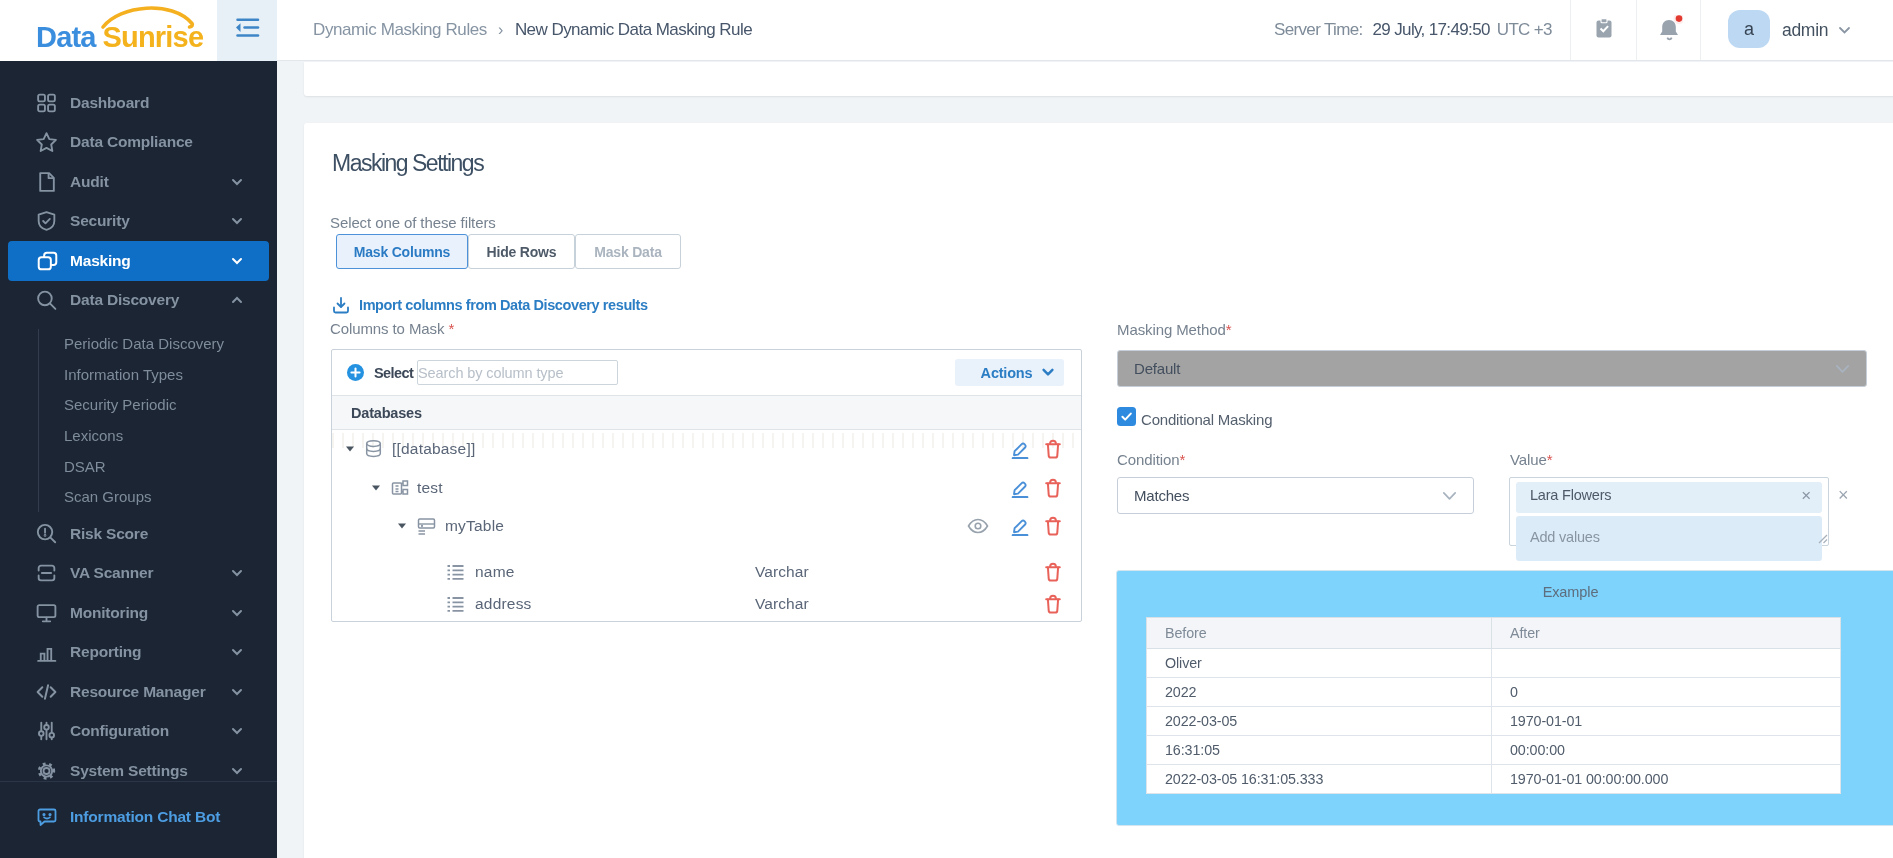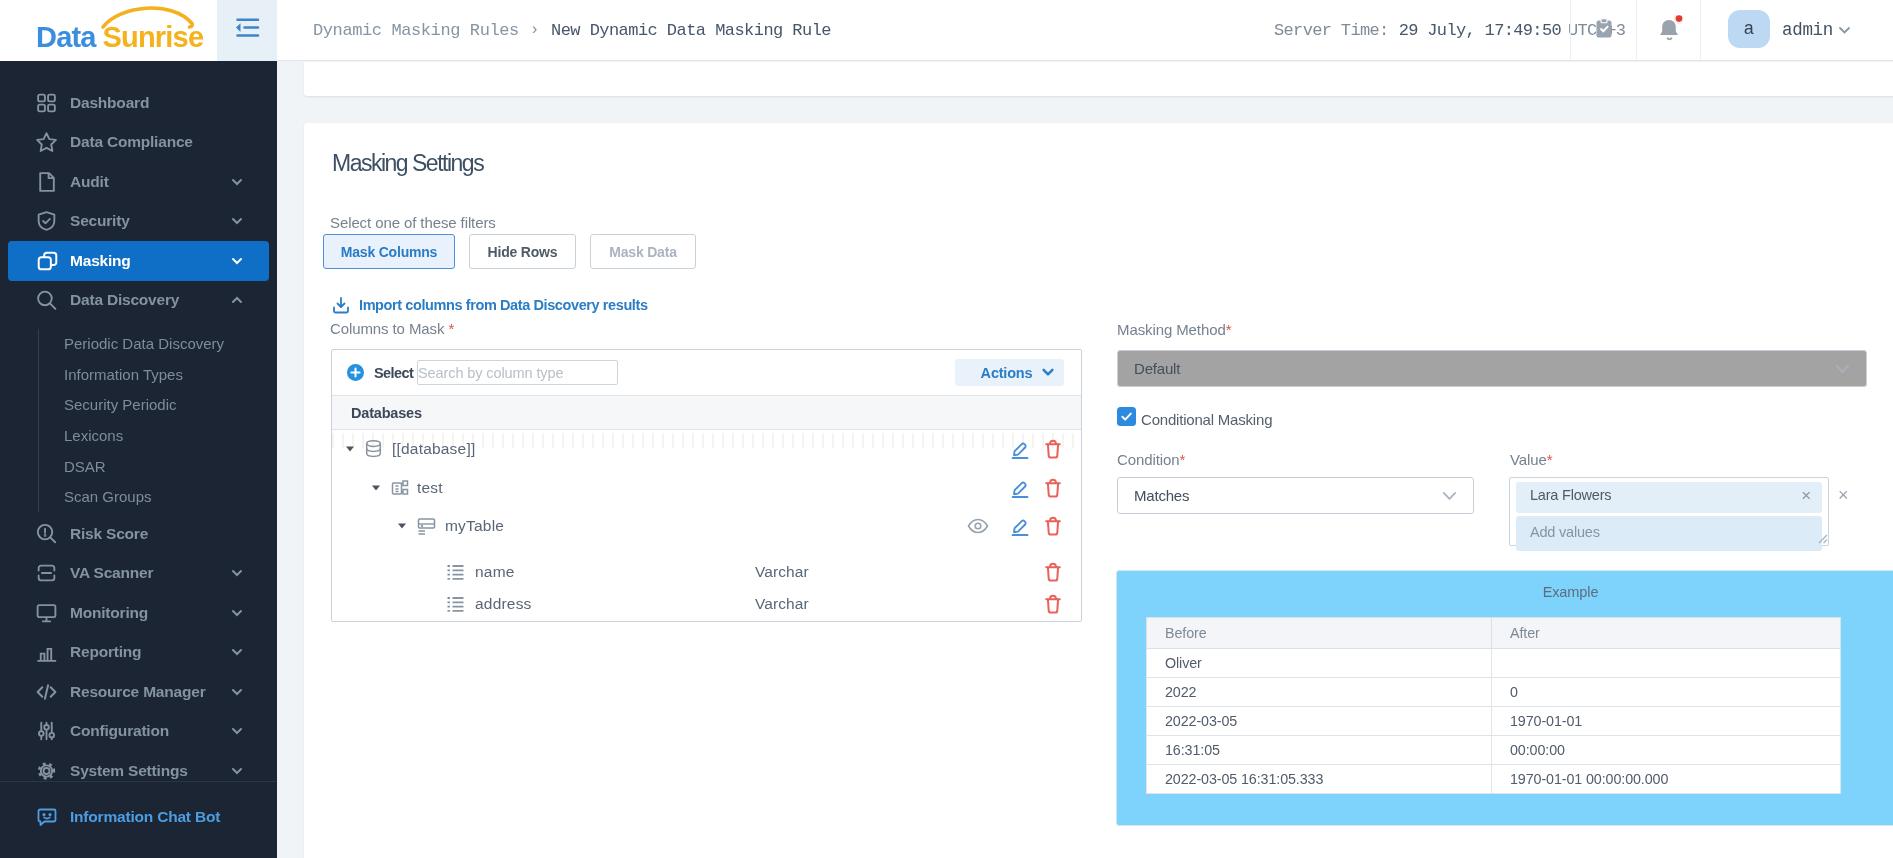--- a/index.html
+++ b/index.html
@@ -20,40 +20,40 @@
 .nitem.sel .nico { left:28px; }
 .nitem.sel .chev { left:223px; }
 .sub { border-left:1px solid #313d4e; margin-left:38px; margin-top:8.5px; margin-bottom:2px; }
 .sitem { height:30.6px; display:flex; align-items:center; color:#7f8c9b; font-size:15px; padding-left:25px; letter-spacing:0; }
 #navsep { position:absolute; left:0; top:781px; width:277px; height:1px; background:#2a3647; }
 #chatbot { position:absolute; left:0; top:797px; width:277px; height:40px; display:flex; align-items:center; color:#4d9de2; font-size:15.5px; font-weight:bold; letter-spacing:0.1px; }
 #chatbot svg { position:absolute; left:36px; width:22px; height:22px; }
 #chatbot span { margin-left:70px; letter-spacing:-0.2px; }
 
 
-#topbar { position:absolute; left:277px; top:0; width:1616px; height:61px; background:#fff; border-bottom:1px solid #e3e7eb; z-index:4;font-family:Liberation Mono, monospace; }
+#topbar { position:absolute; left:277px; top:0; width:1616px; height:61px; background:#fff; border-bottom:1px solid #e3e7eb; z-index:4; }
 #crumbs { position:absolute; left:36px; top:0; height:60px; display:flex; align-items:center; font-size:17px; color:#8694a3; letter-spacing:-0.4px; }
 #crumbs .c2 { color:#47566a; }
 #crumbs .sep { margin:0 12px 0 11px; font-size:16px; color:#8694a3; }
 .tbdiv { position:absolute; top:0; width:1px; height:60px; background:#edf0f3; }
 #servertime { position:absolute; left:997px; top:0; height:60px; display:flex; align-items:center; font-size:17px; color:#7e8b99; letter-spacing:-0.65px; }
 #servertime .dark { color:#47566a; margin:0 7px 0 10px; }
 #avatar { position:absolute; left:1451px; top:10px; width:42px; height:38px; background:#bdd8f3; border-radius:12px; color:#374453; font-size:18px; text-align:center; line-height:38px; }
 #admin { position:absolute; left:1505px; top:0; height:60px; display:flex; align-items:center; font-size:17.5px; color:#42505f; letter-spacing:-0.3px; }
 
 
 #content { position:absolute; left:277px; top:62px; width:1616px; height:796px; background:#f1f4f6; }
 #card1 { position:absolute; left:27px; top:0; width:1600px; height:34px; background:#fff; border-radius:0 0 3px 3px; box-shadow:0 1px 2px rgba(40,60,80,0.10); }
 #card2 { position:absolute; left:27px; top:61px; width:1600px; height:760px; background:#fff; border-radius:3px 3px 0 0; box-shadow:0 1px 2px rgba(40,60,80,0.10); }
 
 
 #title { position:absolute; left:28px; top:29px; font-size:23px; line-height:1; color:#3d4f63; letter-spacing:-1.5px; }
 .glabel { position:absolute; font-size:15px; line-height:1.15; color:#76828f; letter-spacing:-0.1px; }
 .req { color:#d9534f; }
-#filterbtns { position:absolute; left:19px; top:111px; display:flex; gap:14px; }
+#filterbtns { position:absolute; left:32px; top:111px; display:flex; gap:0; }
 .fbtn { height:35px; border:1px solid #c7d1da; border-radius:3px; background:#fff; color:#4e5a68; font-size:14px; font-weight:bold; display:flex; align-items:center; justify-content:center; letter-spacing:-0.2px; }
 .fbtn.on { background:#e9f2fc; border-color:#4d92d8; color:#2b7bc4; }
 .fbtn.dis { color:#aab4bf; }
 #importlink { position:absolute; left:28px; top:173px; display:flex; align-items:center; color:#2b7dc4; font-size:14.5px; font-weight:bold; letter-spacing:-0.4px; }
 #importlink svg { margin-right:9px; }
 
 
 #tree { position:absolute; left:27px; top:226px; width:751px; height:273px; border:1px solid #c9d2db; border-radius:2px; background:#fff; }
 #selbar { position:absolute; left:0; top:0; width:100%; height:45px; }
 #plus { position:absolute; left:15px; top:14px; width:17px; height:17px; border-radius:50%; background:#2492e0; color:#fff; }
@@ -72,21 +72,21 @@
 
 #mmlabel { left:813px; top:195px; }
 #mmselect { position:absolute; left:813px; top:227px; width:750px; height:37px; border:1px solid #c6cfd9; border-radius:3px; background:#a3a3a3; display:flex; align-items:center; padding-left:16px; font-size:15px; color:#434f5e; letter-spacing:-0.2px; }
 .selchev { position:absolute; right:16px; top:50%; transform:translateY(-50%); }
 #condcheck { position:absolute; left:813px; top:284px; width:19px; height:19px; background:#2e8ade; border-radius:3.5px; }
 #condchecklbl { position:absolute; left:837px; top:288px; font-size:15px; line-height:1.15; color:#55606e; letter-spacing:-0.2px; }
 #condselect { position:absolute; left:813px; top:354px; width:357px; height:37px; border:1px solid #c6cfd9; border-radius:3px; background:#fff; display:flex; align-items:center; padding-left:16px; font-size:15px; color:#434f5e; letter-spacing:-0.2px; }
 #valbox { position:absolute; left:1205px; top:354px; width:320px; height:69px; border:1px solid #c9d4dd; border-radius:2px; background:#fff; }
 .chip1 { position:absolute; left:6px; top:4px; width:306px; height:31px; background:#e2eef8; border-radius:3px; display:flex; align-items:center; padding-left:14px; padding-bottom:6px; font-size:14.5px; color:#4e5a68; letter-spacing:-0.2px; }
 .chipx { position:absolute; right:11px; top:46%; transform:translateY(-50%); color:#8a96a4; font-size:17px; }
-.chip2 { position:absolute; left:6px; top:38px; width:306px; height:35px; background:#dcebf8; border-radius:3px; display:flex; align-items:center; padding-left:14px; padding-bottom:4px; font-size:14.5px; color:#8894a2; letter-spacing:-0.2px; }
+.chip2 { position:absolute; left:6px; top:38px; width:306px; height:45px; background:#dcebf8; border-radius:3px; display:flex; align-items:center; padding-left:14px; padding-bottom:4px; font-size:14.5px; color:#8894a2; letter-spacing:-0.2px; }
 #valx { position:absolute; left:1534px; top:362px; color:#9aa5b1; font-size:18px; }
 
 
 #example { position:absolute; left:812px; top:447px; width:909px; height:256px; background:#7dd3fc; border:1px solid #d4e5ef; border-radius:3px; }
 #example .extitle { position:absolute; top:13px; left:0; width:100%; text-align:center; font-size:14.5px; color:#5d6d7d; letter-spacing:-0.1px; }
 #extable { position:absolute; left:29px; top:46px; width:695px; border-collapse:collapse; font-size:14.3px; color:#505c6b; }
 #extable th { background:#f3f5f8; color:#7e8a97; font-weight:normal; text-align:left; height:31px; padding-left:18px; border:1px solid #d9e0e6; font-size:14.3px; letter-spacing:-0.1px; }
 #extable td { background:#fff; height:29px; padding-left:18px; border:1px solid #dee4ea; border-top:none; letter-spacing:-0.1px; }
 </style>
 </head>

